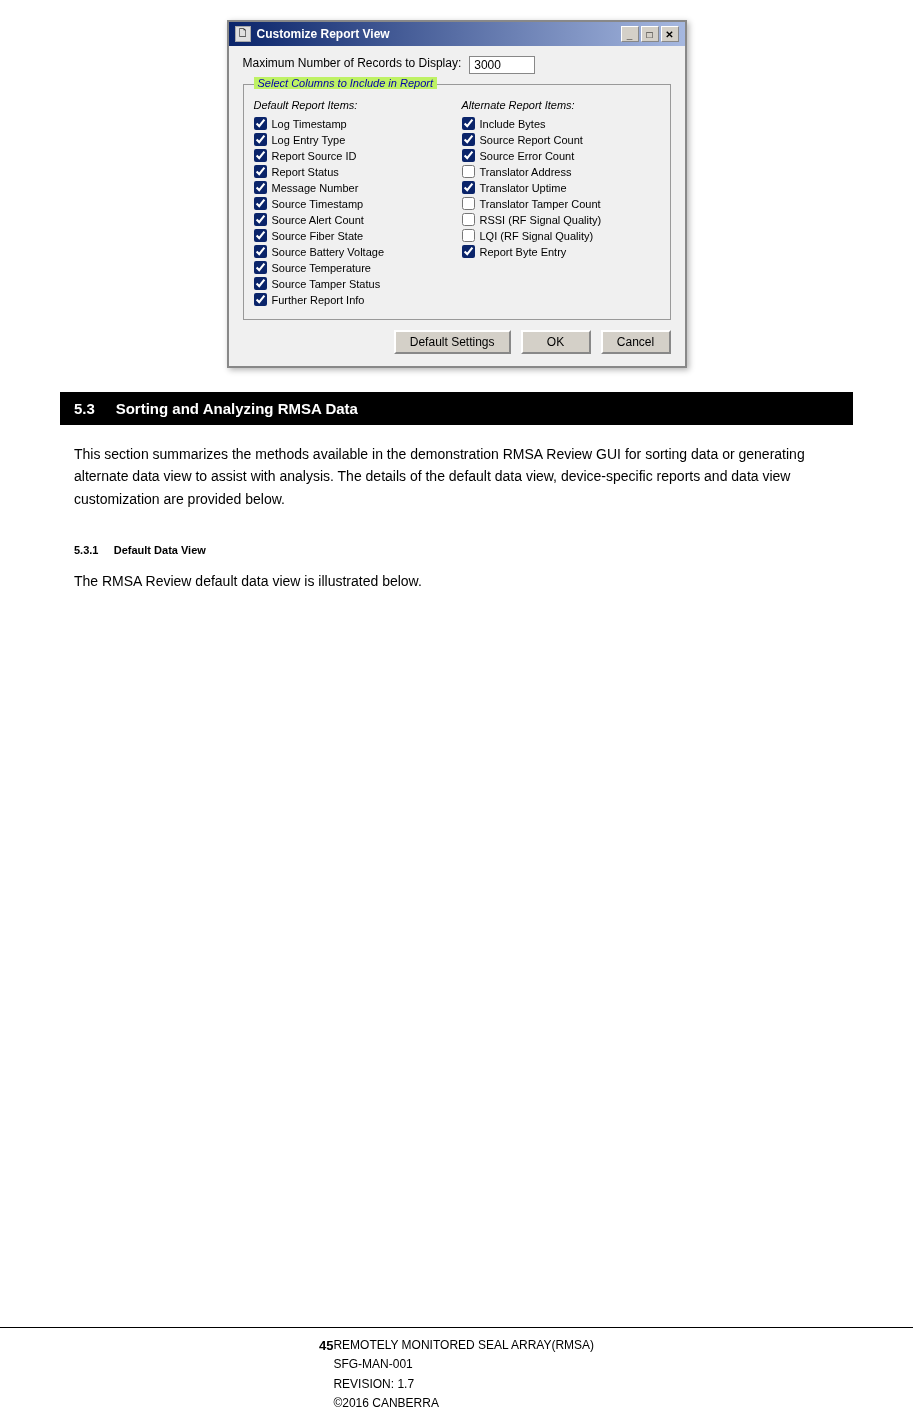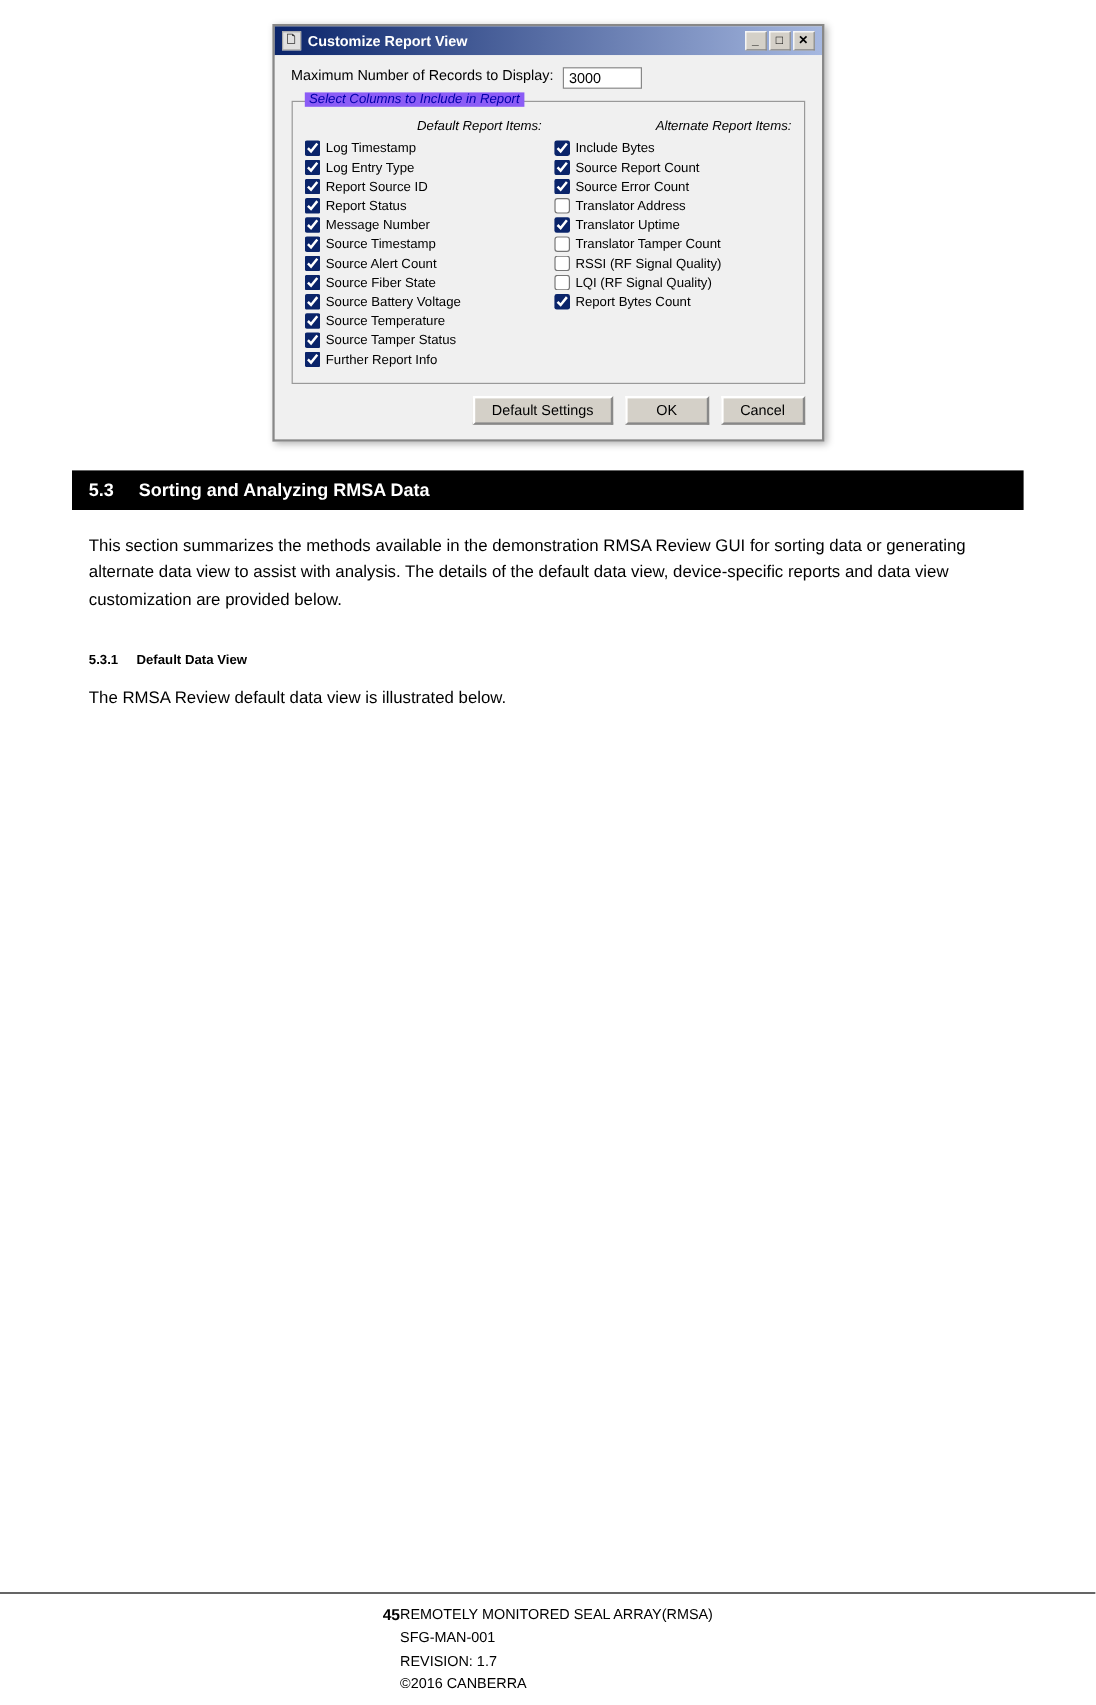--- a/index.html
+++ b/index.html
@@ -104,21 +104,21 @@
       border: 1px solid #999;
       padding: 8px 10px 10px 10px;
       margin-bottom: 10px;
       position: relative;
     }
 
     .columns-group-legend {
       position: absolute;
       top: -8px;
       left: 10px;
-      background: #8b5cf6;
+      background: #bef264;
       padding: 0 4px;
       font-size: 11px;
       color: #0000aa;
       font-style: italic;
     }
 
     .columns-inner {
       display: flex;
       gap: 10px;
       margin-top: 6px;
@@ -126,21 +126,20 @@
 
     .columns-section {
       flex: 1;
     }
 
     .section-header {
       font-size: 11px;
       font-style: italic;
       margin-bottom: 6px;
       color: #000;
-      text-align: right;
     }
 
     .checkbox-row {
       display: flex;
       align-items: center;
       gap: 5px;
       margin-bottom: 3px;
       font-size: 11px;
     }
 
@@ -339,21 +338,21 @@
               <div class="checkbox-row">
                 <input type="checkbox" style="">
                 <span>RSSI (RF Signal Quality)</span>
               </div>
               <div class="checkbox-row">
                 <input type="checkbox" style="">
                 <span>LQI (RF Signal Quality)</span>
               </div>
               <div class="checkbox-row">
                 <input type="checkbox" checked="" style="">
-                <span>Report Bytes Count</span>
+                <span>Report Byte Entry</span>
               </div>
             </div>
           </div>
         </div>
 
         <div class="dialog-buttons">
           <button class="dialog-btn">Default Settings</button>
           <button class="dialog-btn">OK</button>
           <button class="dialog-btn">Cancel</button>
         </div>

